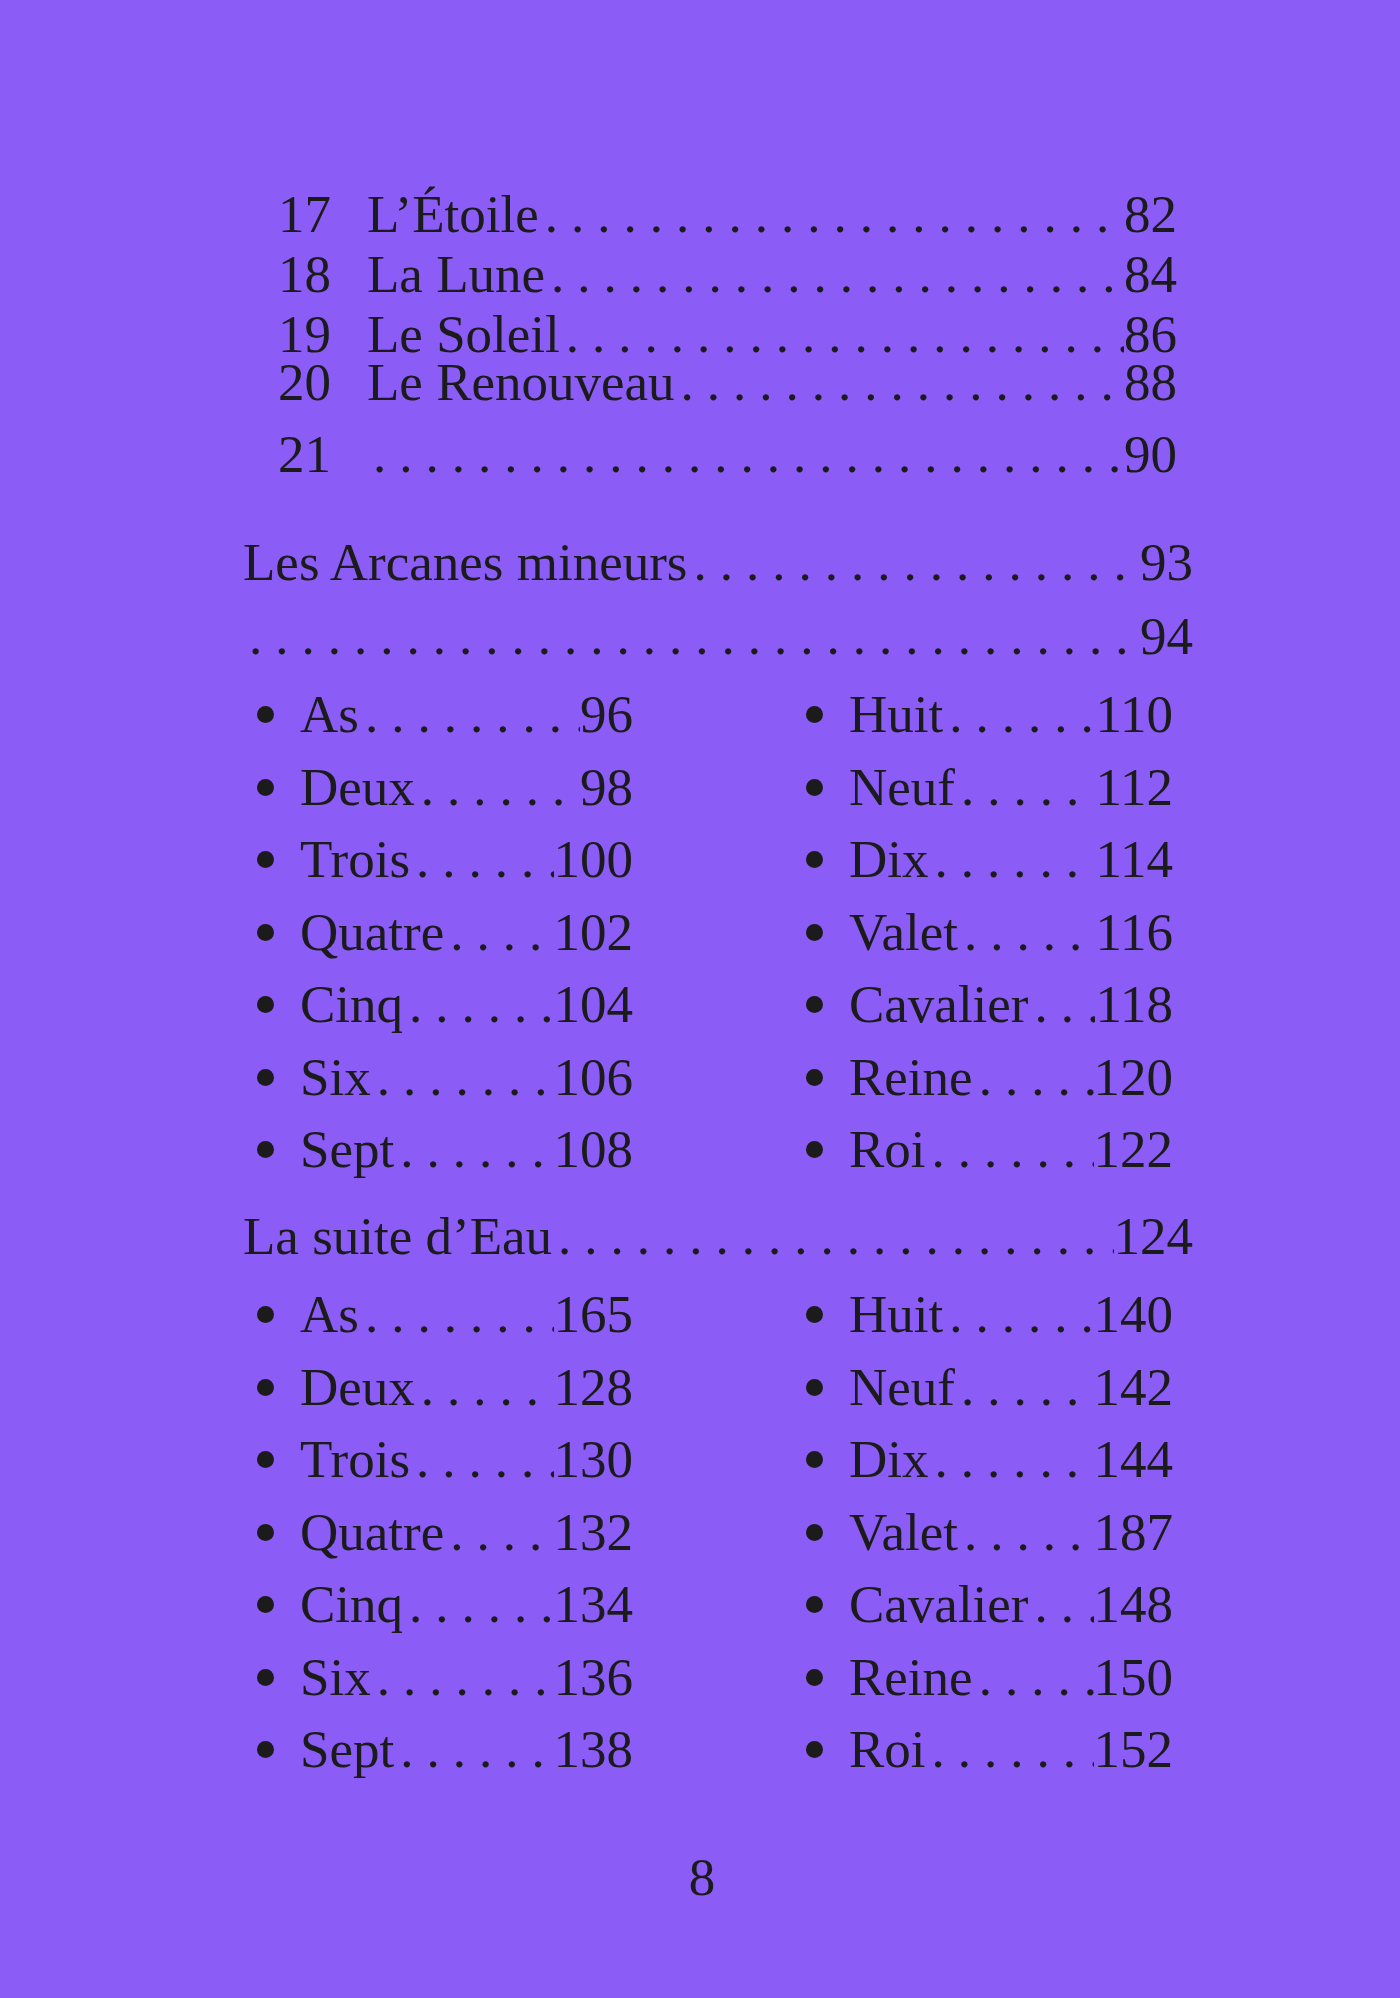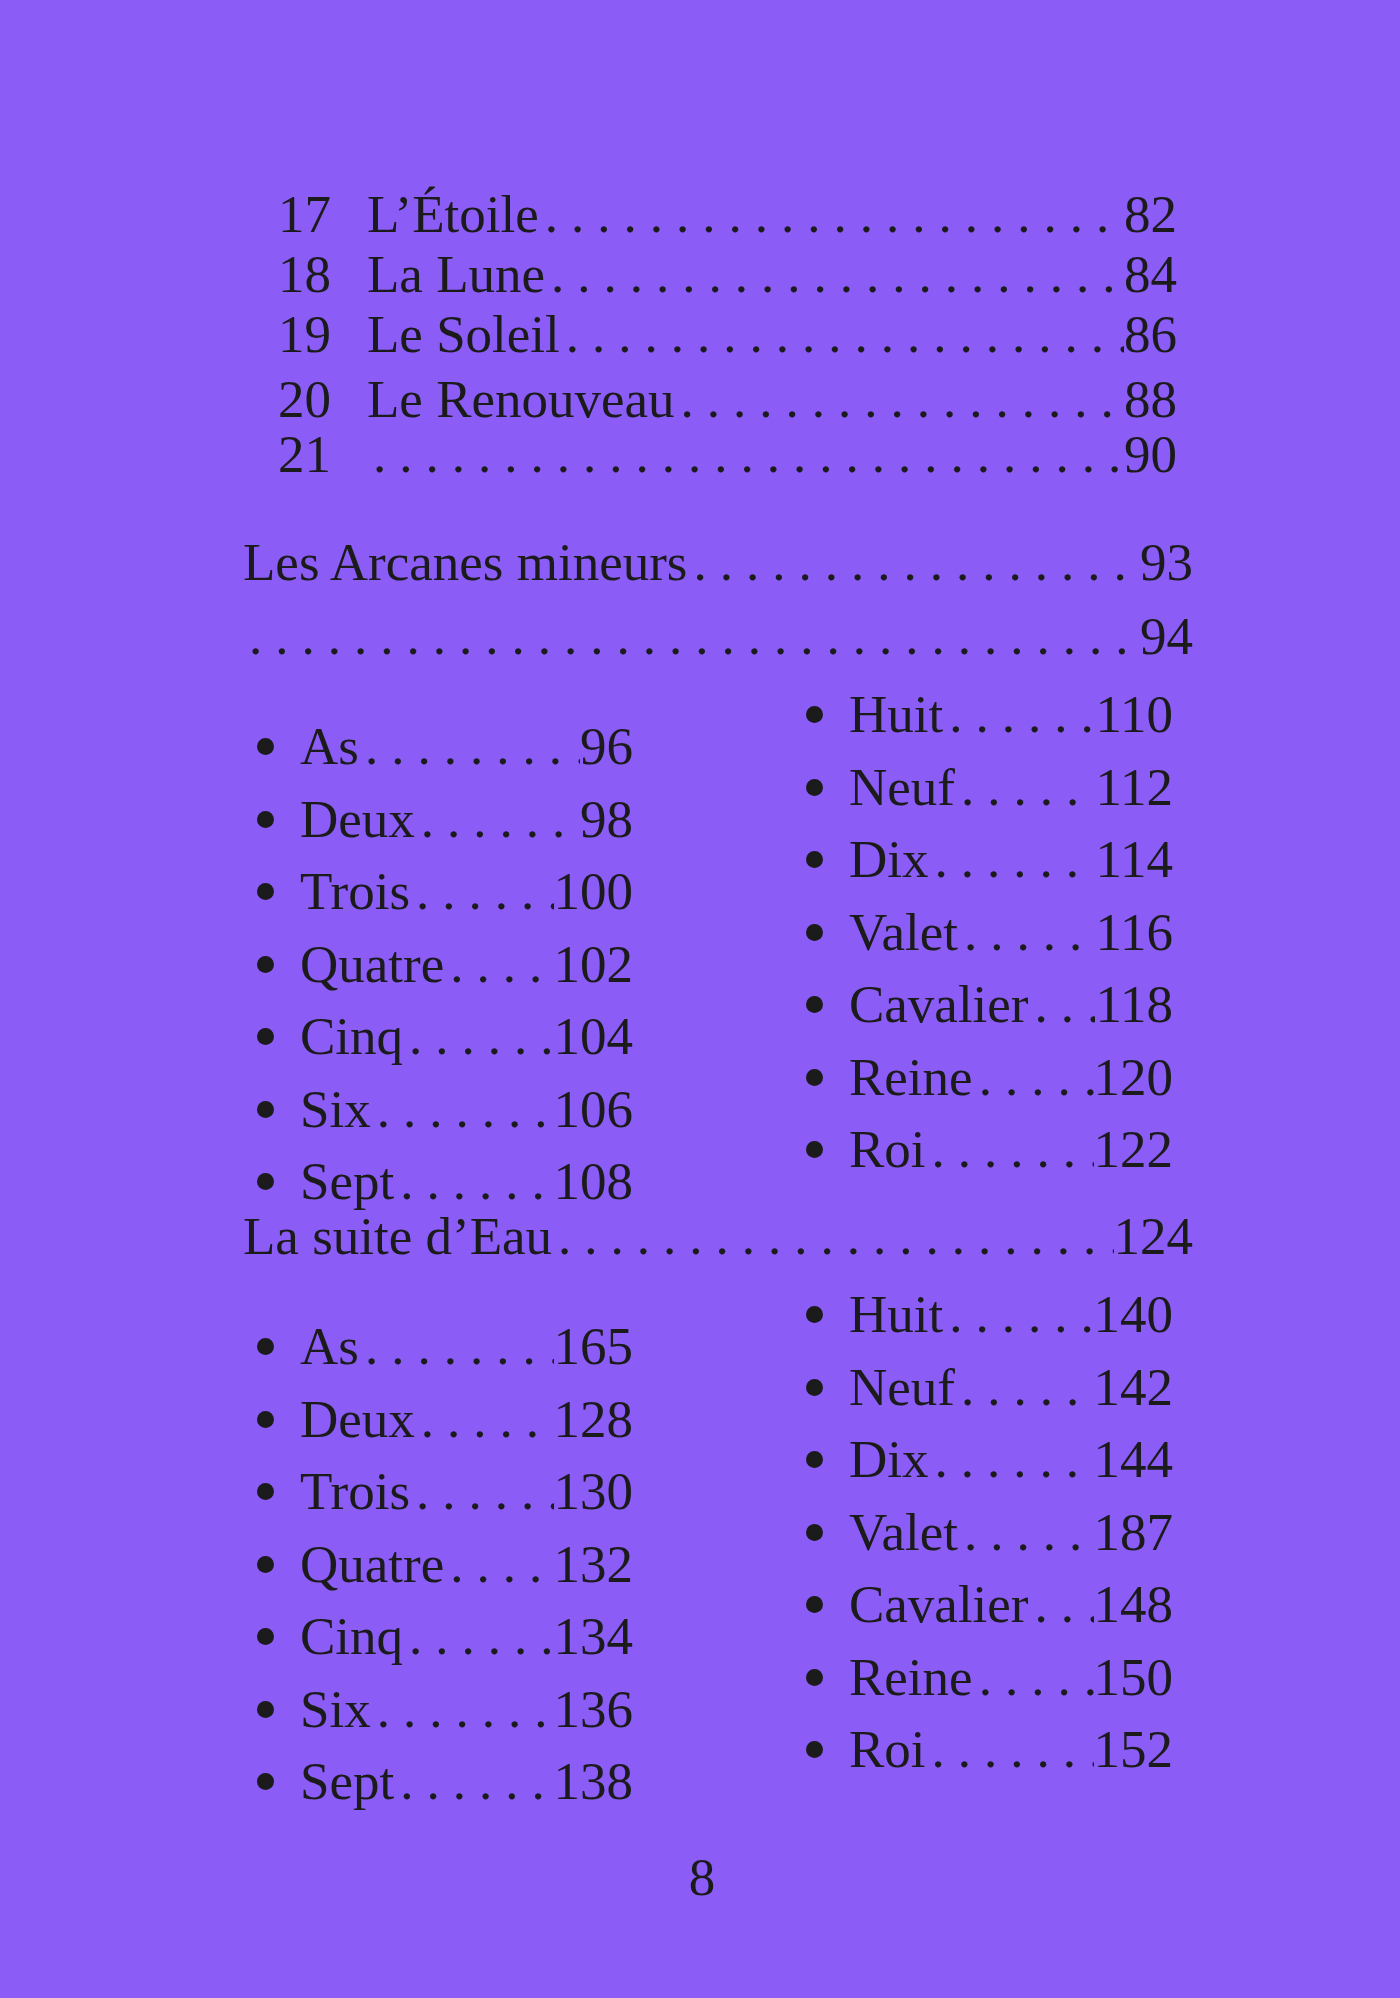--- a/index.html
+++ b/index.html
@@ -15,21 +15,21 @@
   .row {
     position: absolute;
     display: flex;
     align-items: baseline;
     font-size: 53px;
     line-height: 60px;
     white-space: nowrap;
   }
   .row.numbered { left: 278px; width: 899px; }
   .row.heading  { left: 227px; width: 950px; margin-left: 16px; }
-  .row.bullet-left  { left: 257px; width: 376px; margin-top: 32px; }
+  .row.bullet-left  { left: 257px; width: 376px; }
   .row.bullet-right { left: 806px; width: 367px; }
   .num { flex: 0 0 89px; }
   .label { flex: 0 0 auto; }
   .leader {
     flex: 1 1 0;
     min-width: 0;
     overflow: hidden;
     letter-spacing: 13px;
     padding-left: 6px;
   }
@@ -68,21 +68,21 @@
     <span class="label">La Lune</span>
     <span class="leader">............................................................</span>
     <span class="pg">84</span>
   </div>
   <div class="row numbered" style="top:304px">
     <span class="num">19</span>
     <span class="label">Le Soleil</span>
     <span class="leader">............................................................</span>
     <span class="pg">86</span>
   </div>
-  <div class="row numbered" style="top:369px">
+  <div class="row numbered" style="top:352px">
     <span class="num">20</span>
     <span class="label">Le Renouveau</span>
     <span class="leader">............................................................</span>
     <span class="pg">88</span>
   </div>
   <div class="row numbered" style="top:424px">
     <span class="num">21</span>
     <span class="leader">............................................................</span>
     <span class="pg">90</span>
   </div>

